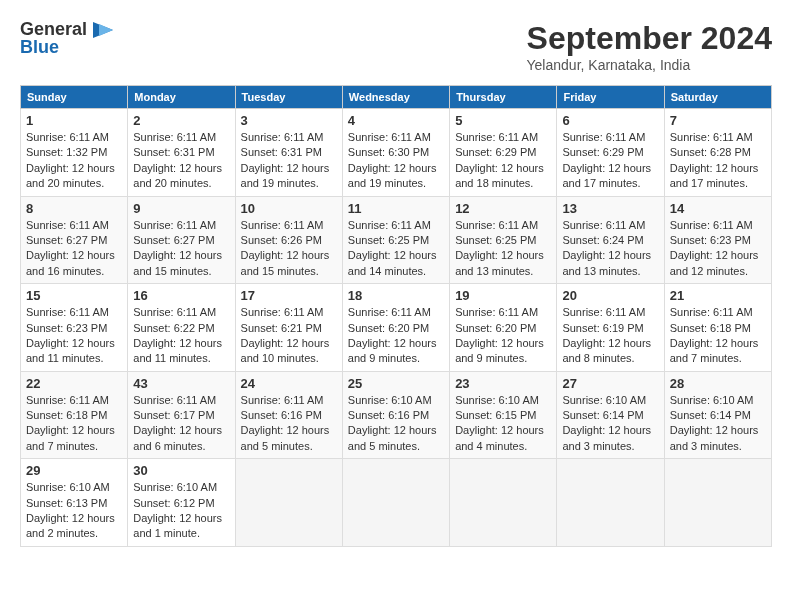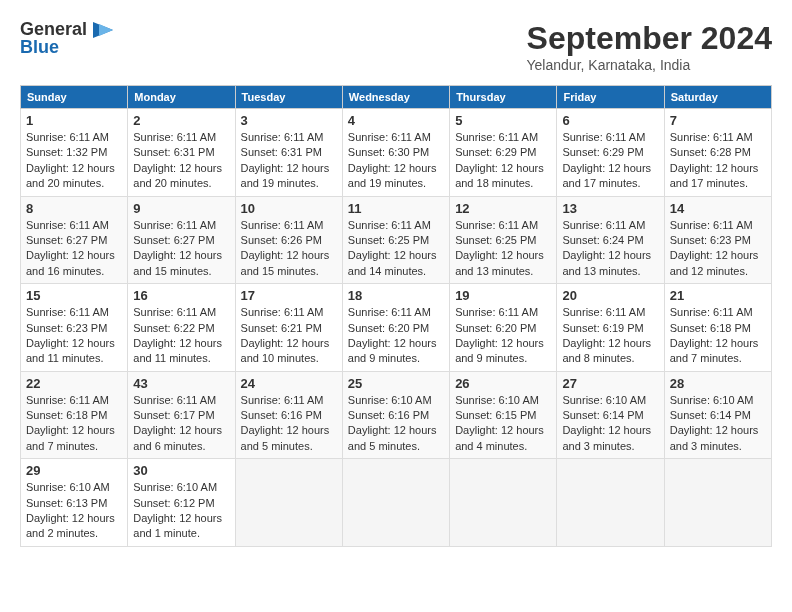--- a/index.html
+++ b/index.html
@@ -315,21 +315,21 @@
       </td>
           <td>
         <span class="day-num">25</span>
         <div class="day-info">
           <div>Sunrise: 6:10 AM</div>
           <div>Sunset: 6:16 PM</div>
           <div>Daylight: 12 hours and 5 minutes.</div>
         </div>
       </td>
           <td>
-        <span class="day-num">26</span>
+        <span class="day-num">23</span>
         <div class="day-info">
           <div>Sunrise: 6:10 AM</div>
           <div>Sunset: 6:15 PM</div>
           <div>Daylight: 12 hours and 4 minutes.</div>
         </div>
       </td>
           <td>
         <span class="day-num">27</span>
         <div class="day-info">
           <div>Sunrise: 6:10 AM</div>

